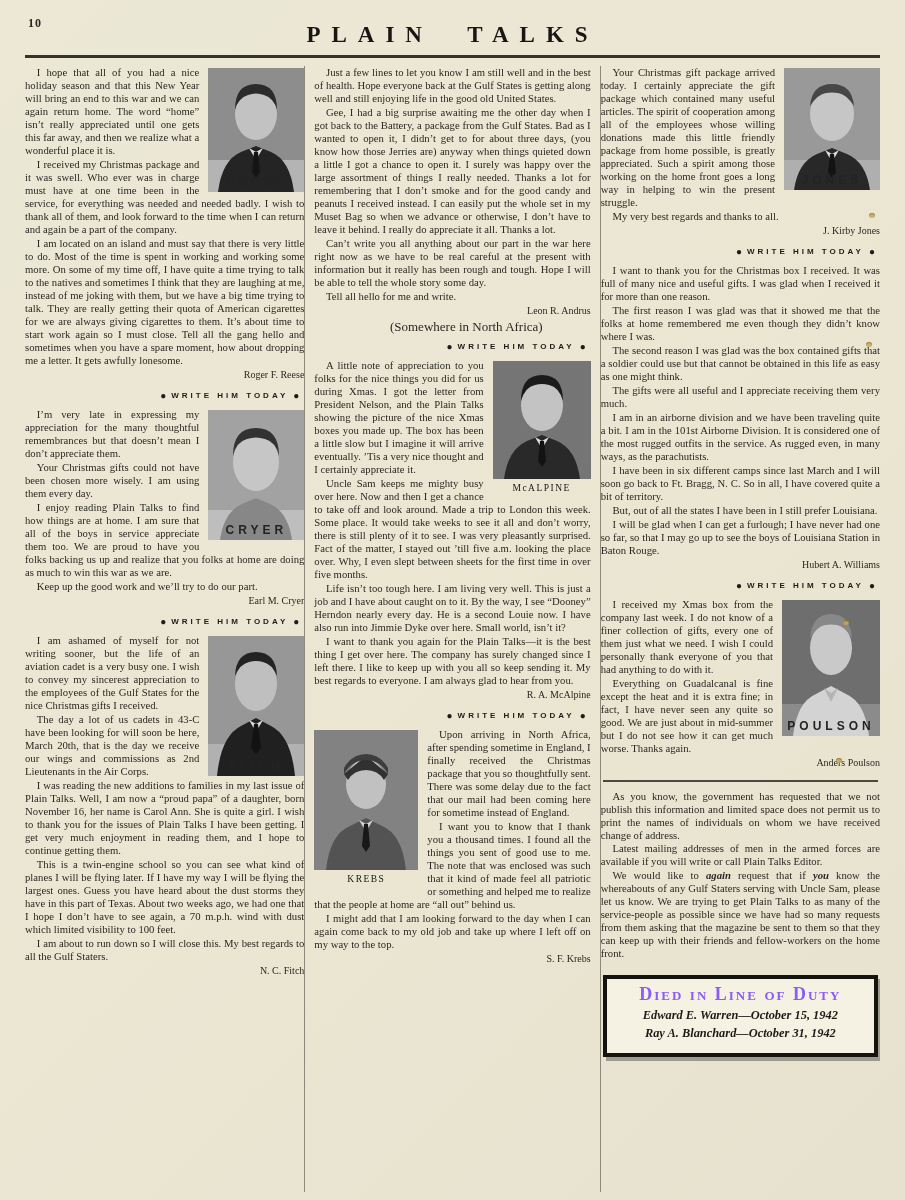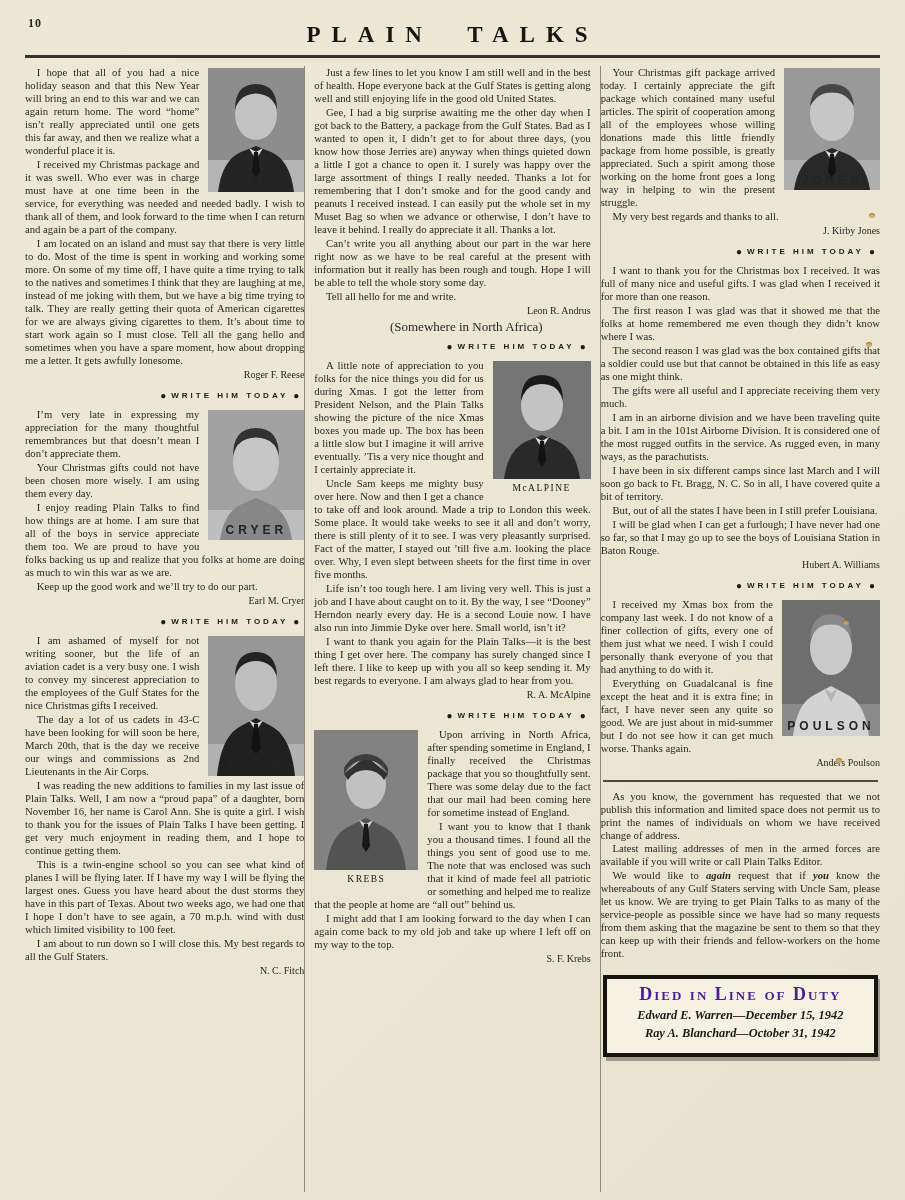--- a/index.html
+++ b/index.html
@@ -34,21 +34,21 @@
   .overlay-label{position:absolute;left:0;right:0;bottom:3px;text-align:center;
           font-family:"Liberation Sans","DejaVu Sans",sans-serif;
           font-size:12px;font-weight:bold;letter-spacing:4px;color:#24231f;}
   .caption-below{text-align:center;font-weight:normal;font-size:9.5px;letter-spacing:1.5px;
           margin-top:3px;color:#171613;font-family:"Liberation Serif",serif;}
   
   .note-rule{border:0;border-top:2px solid #4c4a40;margin:10px 2px 8px 2px;}
   .memorial{margin:15px 2px 0 2px;border:4px solid #14130e;background:#f5f2e3;
             padding:9px 6px 11px;box-shadow:3px 4px 0 rgba(20,19,14,0.35);}
   .memorial-title{text-align:center;font-variant:small-caps;font-weight:bold;
-            font-size:18px;letter-spacing:2px;color:#4c1d95;margin:0 0 5px 0;}
+            font-size:18px;letter-spacing:2px;color:#8b5cf6;margin:0 0 5px 0;}
   .memorial-entry{text-align:center;font-style:italic;font-weight:600;
             font-size:12.4px;line-height:18px;color:#1c1b16;}
   .em{font-style:italic;font-weight:bold;}
   
   .hole{position:absolute;width:6px;height:5px;border-radius:50%;
         background:#c9a95c;box-shadow:inset 0 1px 1px rgba(90,60,10,.6);opacity:.85;}
 </style>
 </head>
 <body>
 
@@ -251,21 +251,21 @@
       <hr class="note-rule">
 
       <div class="editor-note">
         <p class="para cont">As you know, the government has requested that we not publish this information and limited space does not permit us to print the names of individuals on whom we have received change of address.</p>
         <p class="para">Latest mailing addresses of men in the armed forces are available if you will write or call Plain Talks Editor.</p>
         <p class="para cont"><span>We would like to </span><span class="em">again</span><span> request that if </span><span class="em">you</span><span> know the whereabouts of any Gulf Staters serving with Uncle Sam, please let us know. We are trying to get Plain Talks to as many of the service-people as possible since we have had so many requests from them asking that the magazine be sent to them so that they can keep up with their friends and fellow-workers on the home front.</span></p>
       </div>
 
       <div class="memorial">
         <div class="memorial-title">Died in Line of Duty</div>
-        <div class="memorial-entry">Edward E. Warren—December 15, 1942</div>
+        <div class="memorial-entry">Edward E. Warren—October 15, 1942</div>
         <div class="memorial-entry">Ray A. Blanchard—October 31, 1942</div>
       </div>
 
     </section>
   </main>
 
   <div class="hole" style="left:869px;top:213px;"></div>
   <div class="hole" style="left:866px;top:342px;"></div>
   <div class="hole" style="left:843px;top:620px;"></div>
   <div class="hole" style="left:836px;top:758px;"></div>

